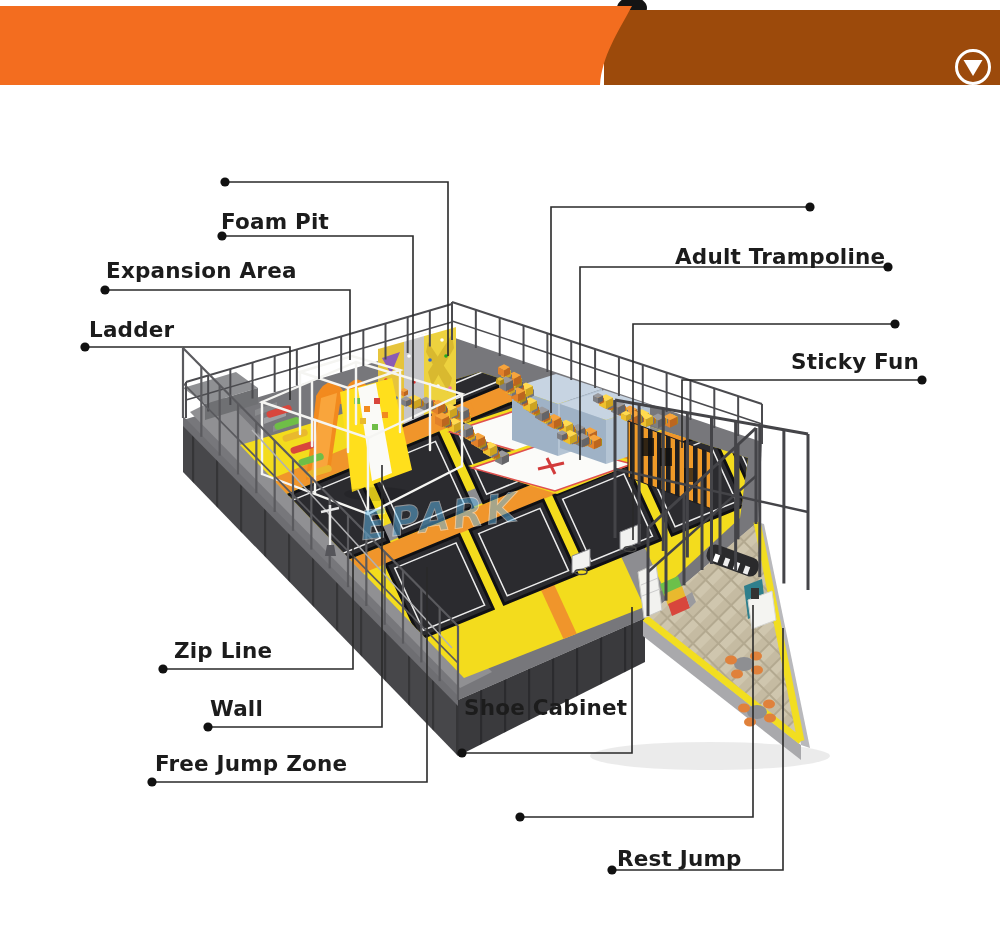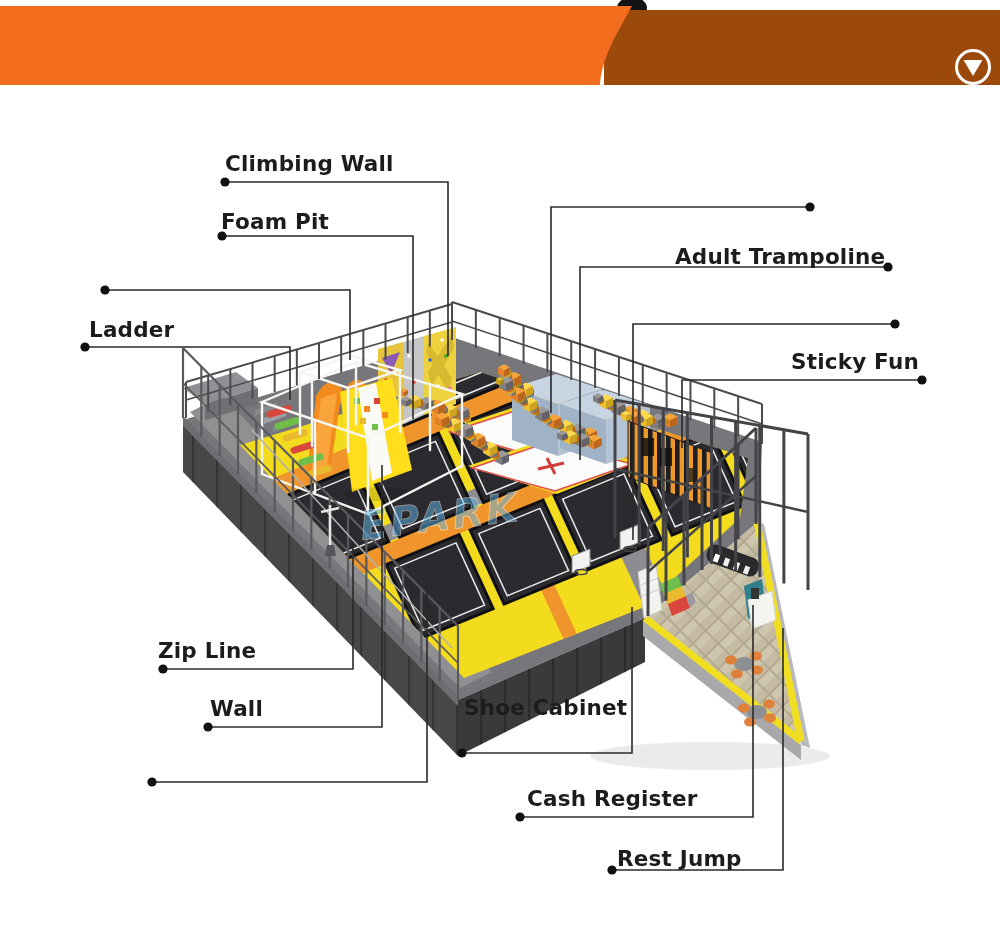--- a/index.html
+++ b/index.html
@@ -753,24 +753,24 @@
     <circle cx="888" cy="267" r="4.6"></circle>
         <circle cx="895" cy="324" r="4.6"></circle>
     <circle cx="922" cy="380" r="4.6"></circle>
         <circle cx="462" cy="753" r="4.6"></circle>
     <circle cx="520" cy="817" r="4.6"></circle>
         <circle cx="612" cy="870" r="4.6"></circle>
   </g>
 </svg>
 
 
-<div class="lbl" style="left:225px;top:151px">Climbing Wall</div>
 <div class="lbl" style="left:221px;top:209px">Foam Pit</div>
+<div class="lbl" style="left:106px;top:258px">Expansion Area</div>
 <div class="lbl" style="left:89px;top:317px">Ladder</div>
-<div class="lbl" style="left:158px;top:638px">Zip Line</div>
+<div class="lbl" style="left:174px;top:638px">Zip Line</div>
 <div class="lbl" style="left:210px;top:696px">Wall</div>
+<div class="lbl" style="left:155px;top:751px">Free Jump Zone</div>
 <div class="lbl" style="left:675px;top:244px">Adult Trampoline</div>
 <div class="lbl" style="left:791px;top:349px">Sticky Fun</div>
 <div class="lbl" style="left:464px;top:695px">Shoe Cabinet</div>
-<div class="lbl" style="left:527px;top:786px">Cash Register</div>
 <div class="lbl" style="left:617px;top:846px">Rest Jump</div>
 
 </div>
 
 </body></html>

